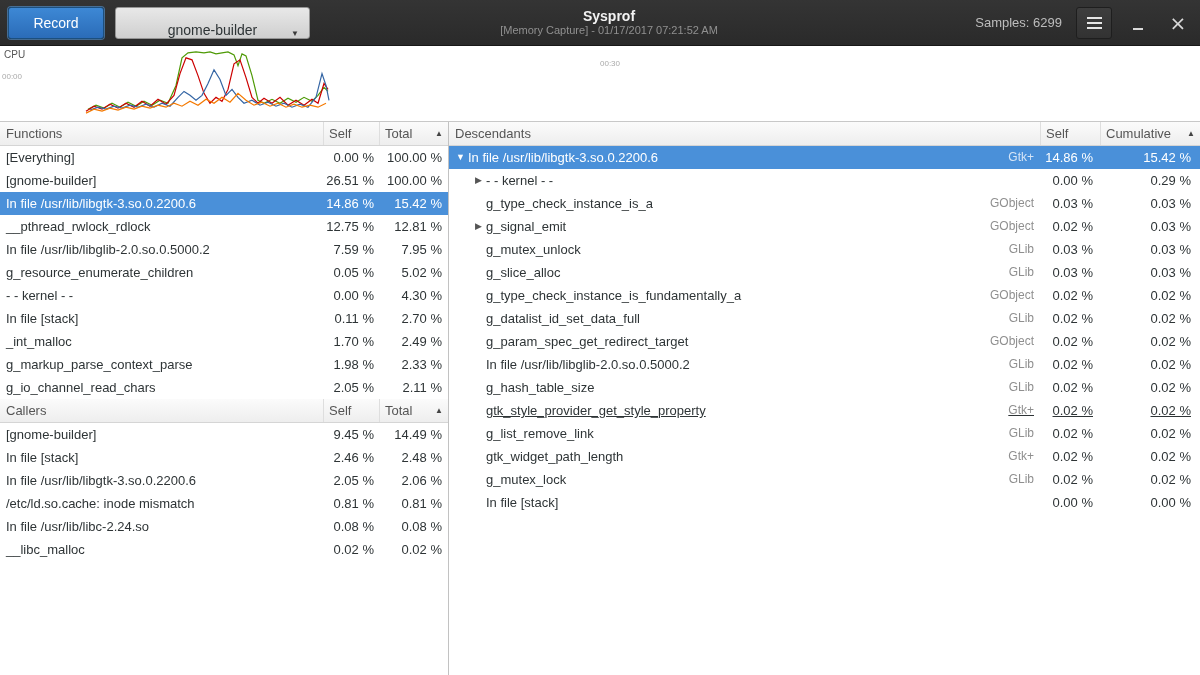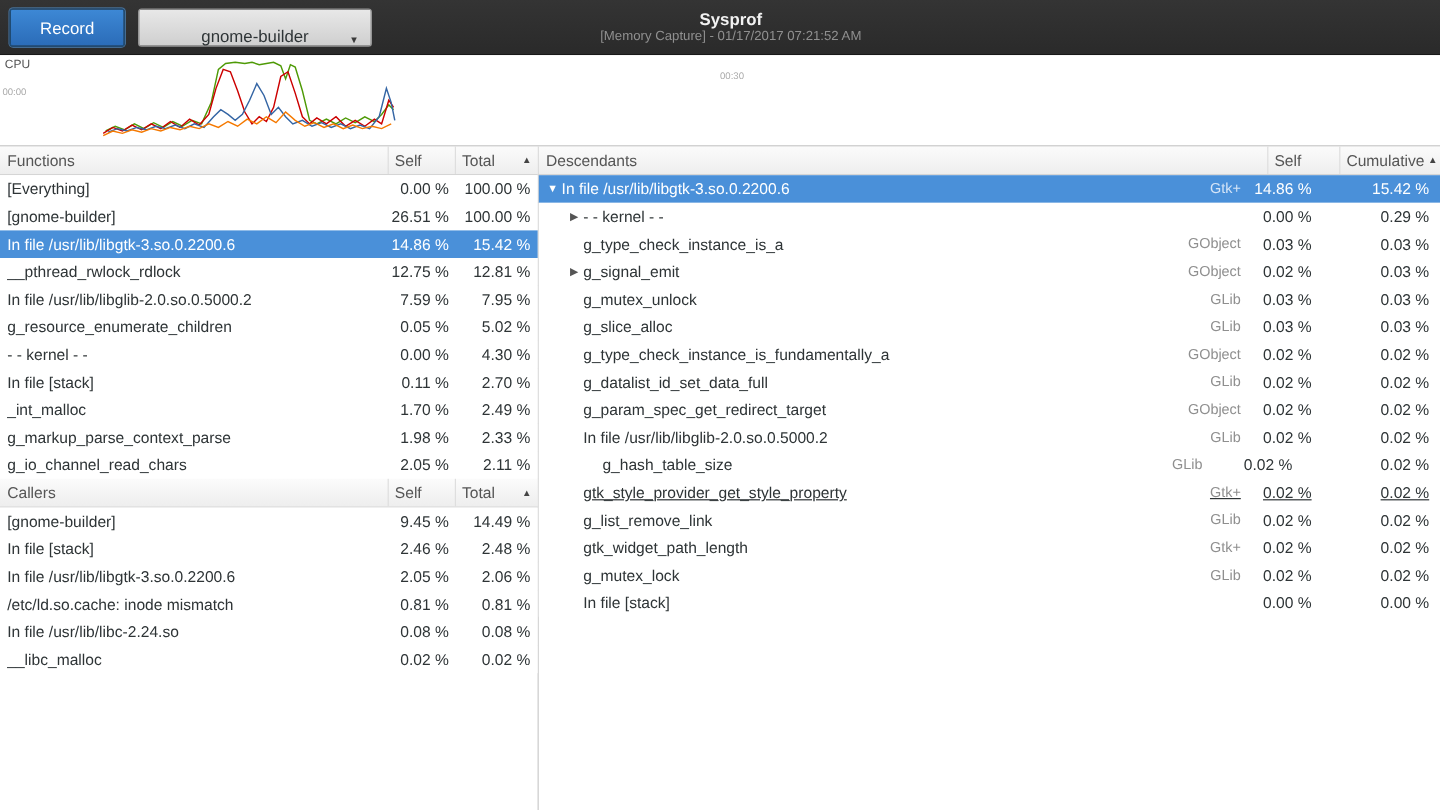--- a/index.html
+++ b/index.html
@@ -60,21 +60,21 @@
     display:flex; height:24px; align-items:center;
     background:linear-gradient(#fbfbfb,#eeeeee); border-bottom:1px solid #d5d5d5;
     color:#3c3c3c;
   }
   .thead .hname { flex:1; padding-left:6px; color:#555; }
   .thead .hcol  { height:100%; display:flex; align-items:center; justify-content:space-between;
                   border-left:1px solid #dedede; padding:0 5px; color:#555; }
   .hcol.w-self  { width:56px; }
   .hcol.w-total { width:69px; }
   .hcol.w-dself { width:60px; }
-  .hcol.w-dcum  { width:84px; }
+  .hcol.w-dcum  { width:100px; }
   .sort { font-size:8px; color:#444; margin-left:3px; }
   
   .frow { display:flex; height:23px; line-height:23px; background:#fff; }
   .frow .name  { flex:1; padding-left:6px; white-space:nowrap; overflow:hidden; text-overflow:ellipsis; }
   .frow .vself { width:56px; text-align:right; padding-right:5px; }
   .frow .vtotal{ width:69px; text-align:right; padding-right:6px; }
   .drow { display:flex; height:23px; line-height:23px; background:#fff; align-items:center; }
   .drow .ex  { width:15px; text-align:center; font-size:9px; color:#555; flex:none; }
   .drow .nm  { white-space:nowrap; }
   .drow .cat { flex:1; text-align:right; color:#8f8f8f; font-size:12px; padding-right:6px;
@@ -91,20 +91,36 @@
 <div class="headerbar">
   <button class="btn-record">Record</button>
   <button class="btn-process">
     <span>gnome-builder</span>
     <span class="caret">▼</span>
   </button>
   <div class="title-block">
     <div class="title">Sysprof</div>
     <div class="subtitle">[Memory Capture] - 01/17/2017 07:21:52 AM</div>
   </div>
+  <div class="header-right">
+    <span class="samples">Samples: 6299</span>
+    <button class="btn-menu">
+      <span class="hamburger">
+          <i></i>
+          <i></i>
+          <i></i>
+        </span>
+    </button>
+    <button class="win-btn">
+      <span class="min-bar"></span>
+    </button>
+    <button class="win-btn close">
+      <span>×</span>
+    </button>
+  </div>
 </div>
 
 <div class="cpu-area">
   <svg id="cpu-svg" viewBox="0 0 1200 76" preserveAspectRatio="none">
       <polyline points="88,64 96,60 104,63 112,58 120,62 128,57 136,61 144,56 152,60 160,55 168,58 176,40 182,12 188,7 196,6 204,7 210,6 216,8 222,7 228,6 234,9 238,20 242,8 246,10 252,30 258,55 264,58 272,54 280,58 288,53 296,57 304,52 312,56 318,50 324,42 328,46" fill="none" stroke="#4e9a06" stroke-width="1.2"></polyline>
       <polyline points="86,66 94,61 102,64 110,59 118,63 126,58 134,62 142,56 150,61 158,54 166,59 174,50 180,28 186,12 192,14 198,30 204,48 210,58 216,52 222,56 228,44 234,18 240,14 246,32 252,52 258,58 264,53 272,58 280,52 288,60 296,55 304,60 312,54 318,58 324,38 328,44" fill="none" stroke="#cc0000" stroke-width="1.2"></polyline>
       <polyline points="90,65 98,62 106,64 114,61 122,63 130,60 138,62 146,59 154,62 162,58 170,61 178,52 184,46 190,50 196,55 202,50 208,38 214,24 220,34 226,50 232,44 238,52 244,58 252,55 260,60 268,57 276,61 284,58 292,62 300,59 308,62 316,52 322,28 326,40 329,55" fill="none" stroke="#3465a4" stroke-width="1.2"></polyline>
       <polyline points="86,68 94,64 102,66 110,63 118,65 126,62 134,64 142,61 150,63 158,60 166,62 174,58 182,61 190,56 198,60 206,54 214,58 222,52 230,57 238,48 246,55 254,60 262,57 270,61 278,58 286,62 294,59 302,62 310,60 318,62 326,58" fill="none" stroke="#f57900" stroke-width="1.2"></polyline>
     </svg>
   <span class="cpu-label">CPU</span>
@@ -302,21 +318,21 @@
           <span class="vself">0.02 %</span>
           <span class="vcum">0.02 %</span>
         </div>
         <div class="drow" style="padding-left: 22px;">
           <span class="ex"></span>
           <span class="nm">In file /usr/lib/libglib-2.0.so.0.5000.2</span>
           <span class="cat">GLib</span>
           <span class="vself">0.02 %</span>
           <span class="vcum">0.02 %</span>
         </div>
-        <div class="drow" style="padding-left: 22px; gap: 16px;">
+        <div class="drow" style="padding-left: 22px;">
           <span class="ex"></span>
           <span class="nm">g_hash_table_size</span>
           <span class="cat">GLib</span>
           <span class="vself">0.02 %</span>
           <span class="vcum">0.02 %</span>
         </div>
         <div class="drow" style="padding-left: 22px; text-decoration: underline;">
           <span class="ex"></span>
           <span class="nm">gtk_style_provider_get_style_property</span>
           <span class="cat">Gtk+</span>

